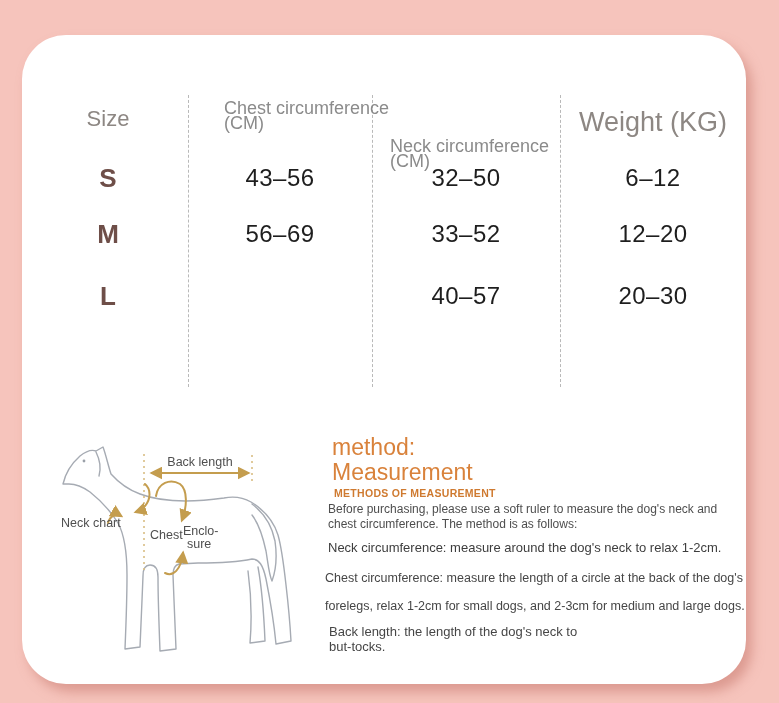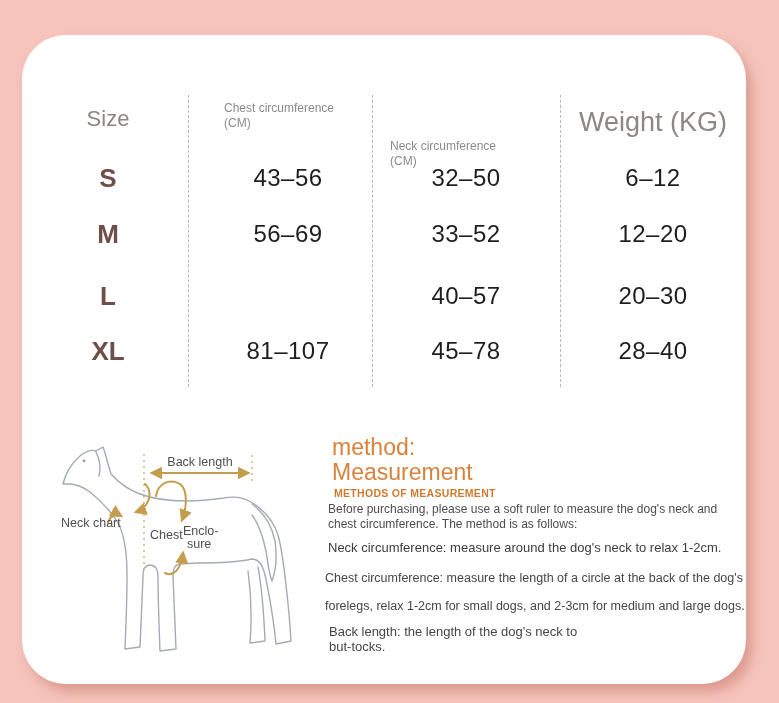--- a/index.html
+++ b/index.html
@@ -20,29 +20,29 @@
     box-shadow:6px 8px 12px rgba(198,120,110,0.55);
   }
   .abs{position:absolute;}
   
   .divider{
     position:absolute;top:60px;height:292px;width:0;
     border-left:1px dashed #b9b9b9;
   }
   .hdr-size{left:38px;top:71px;width:96px;text-align:center;
     font-size:22px;color:#8d8783;}
-  .hdr-small{font-size:12px;line-height:14.5px;color:#8b8b8b;}
+  .hdr-small{font-size:18px;line-height:14.5px;color:#8b8b8b;}
   .hdr-chest{left:202px;top:66px;}
   .hdr-neck{left:368px;top:64px;margin-top:40px;}
   .hdr-weight{left:540px;top:72px;width:182px;text-align:center;
     font-size:27px;color:#8d8783;}
   .row{position:absolute;left:0;width:724px;height:36px;}
   .cell{position:absolute;top:0;height:36px;line-height:36px;text-align:center;}
   .cell-size{left:38px;width:96px;font-size:26px;font-weight:700;color:#6e4e48;}
-  .cell-chest{left:168px;width:180px;margin-left:8px;}
+  .cell-chest{left:168px;width:180px;}
   .cell-neck{left:352px;width:184px;}
   .cell-weight{left:540px;width:182px;}
   .val{font-size:24px;color:#1e1e1e;letter-spacing:0.5px;}
   
   .m-title{left:310px;top:400px;width:280px;
     font-size:23px;line-height:25px;color:#d9823b;}
   .m-sub{left:312px;top:452px;font-size:10.5px;font-weight:700;
     letter-spacing:0.3px;color:#cf7a30;}
   .p0{left:306px;top:467px;width:400px;font-size:12px;line-height:15px;color:#4e4e4e;}
   .p1{left:306px;top:505px;font-size:13px;color:#3d3d3d;white-space:nowrap;}
@@ -87,26 +87,20 @@
     <div class="row" style="top:181px">
       <div class="cell cell-size">M</div>
       <div class="cell cell-chest val">56–69</div>
       <div class="cell cell-neck val">33–52</div>
       <div class="cell cell-weight val">12–20</div>
     </div>
     <div class="row" style="top:243px">
       <div class="cell cell-size">L</div>
       <div class="cell cell-neck val">40–57</div>
       <div class="cell cell-weight val">20–30</div>
-    </div>
-    <div class="row" style="top:298px">
-      <div class="cell cell-size">XL</div>
-      <div class="cell cell-chest val">81–107</div>
-      <div class="cell cell-neck val">45–78</div>
-      <div class="cell cell-weight val">28–40</div>
     </div>
 
     <div class="abs m-title">
       <div>method:</div>
       <div>Measurement</div>
     </div>
     <div class="abs m-sub">METHODS OF MEASUREMENT</div>
     <div class="abs p0">Before purchasing, please use a soft ruler to measure the dog's neck and chest circumference. The method is as follows:</div>
     <div class="abs p1">Neck circumference: measure around the dog's neck to relax 1-2cm.</div>
     <div class="abs p2">Chest circumference: measure the length of a circle at the back of the dog's</div>

